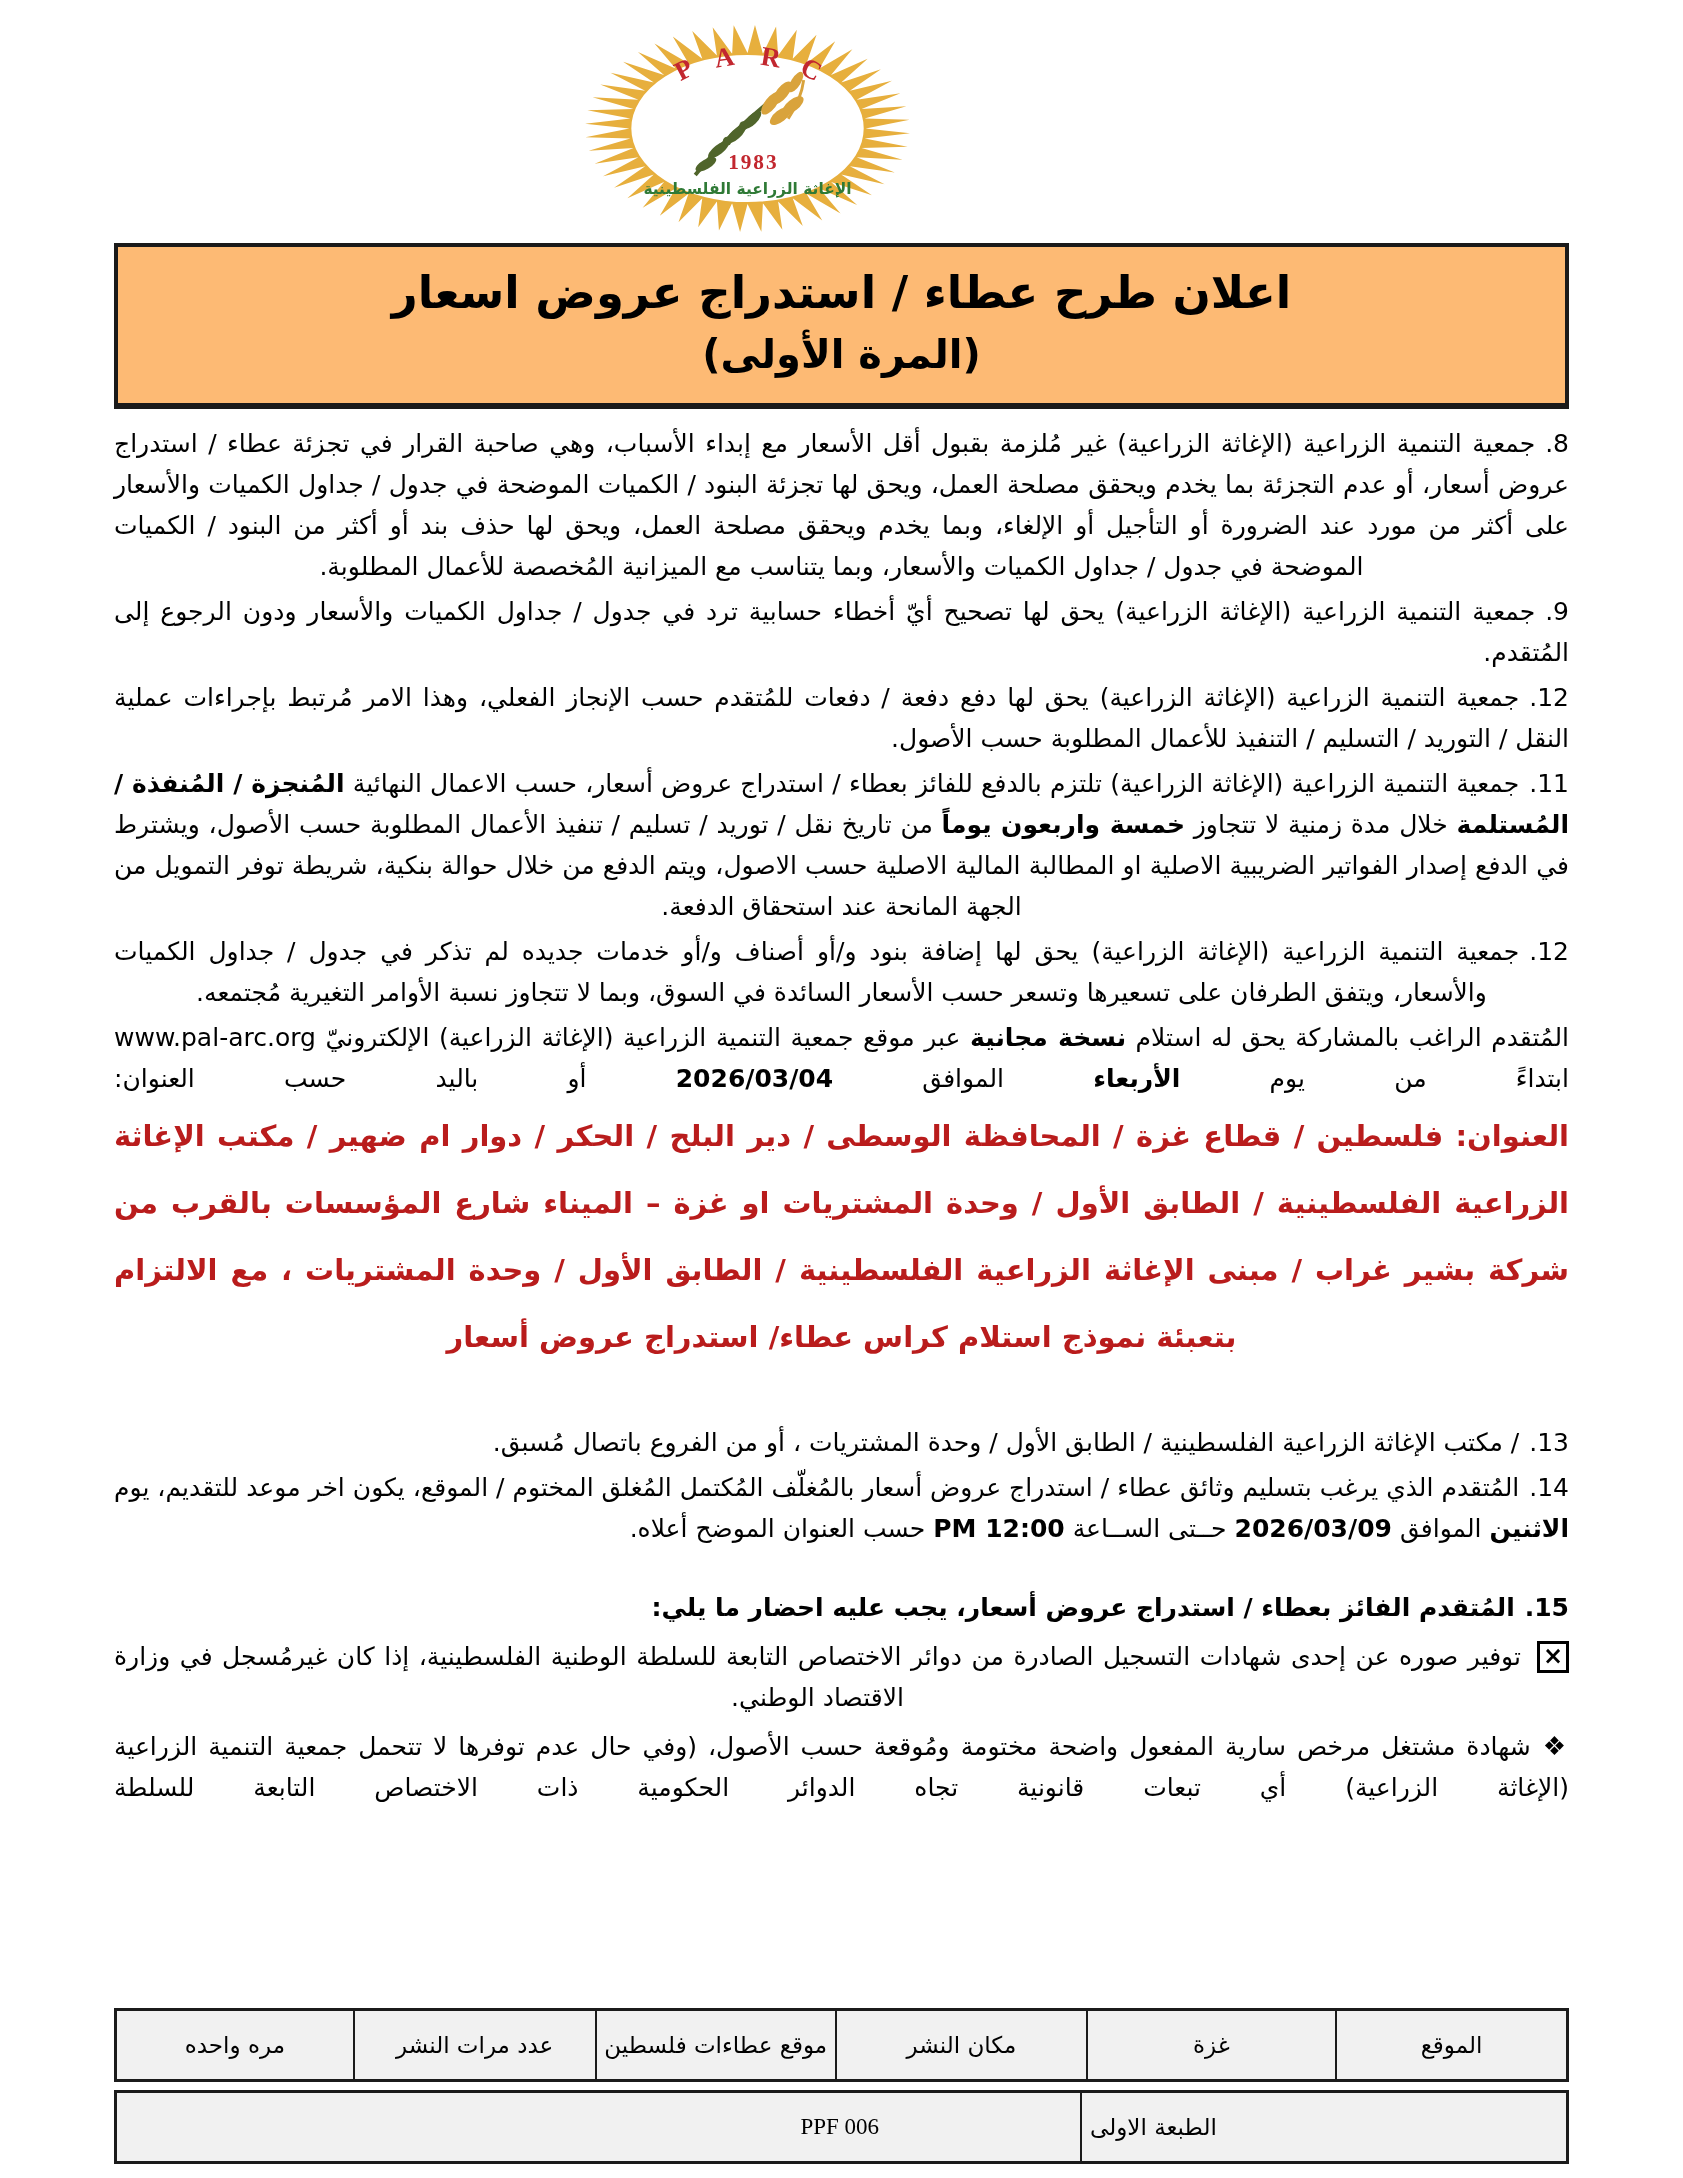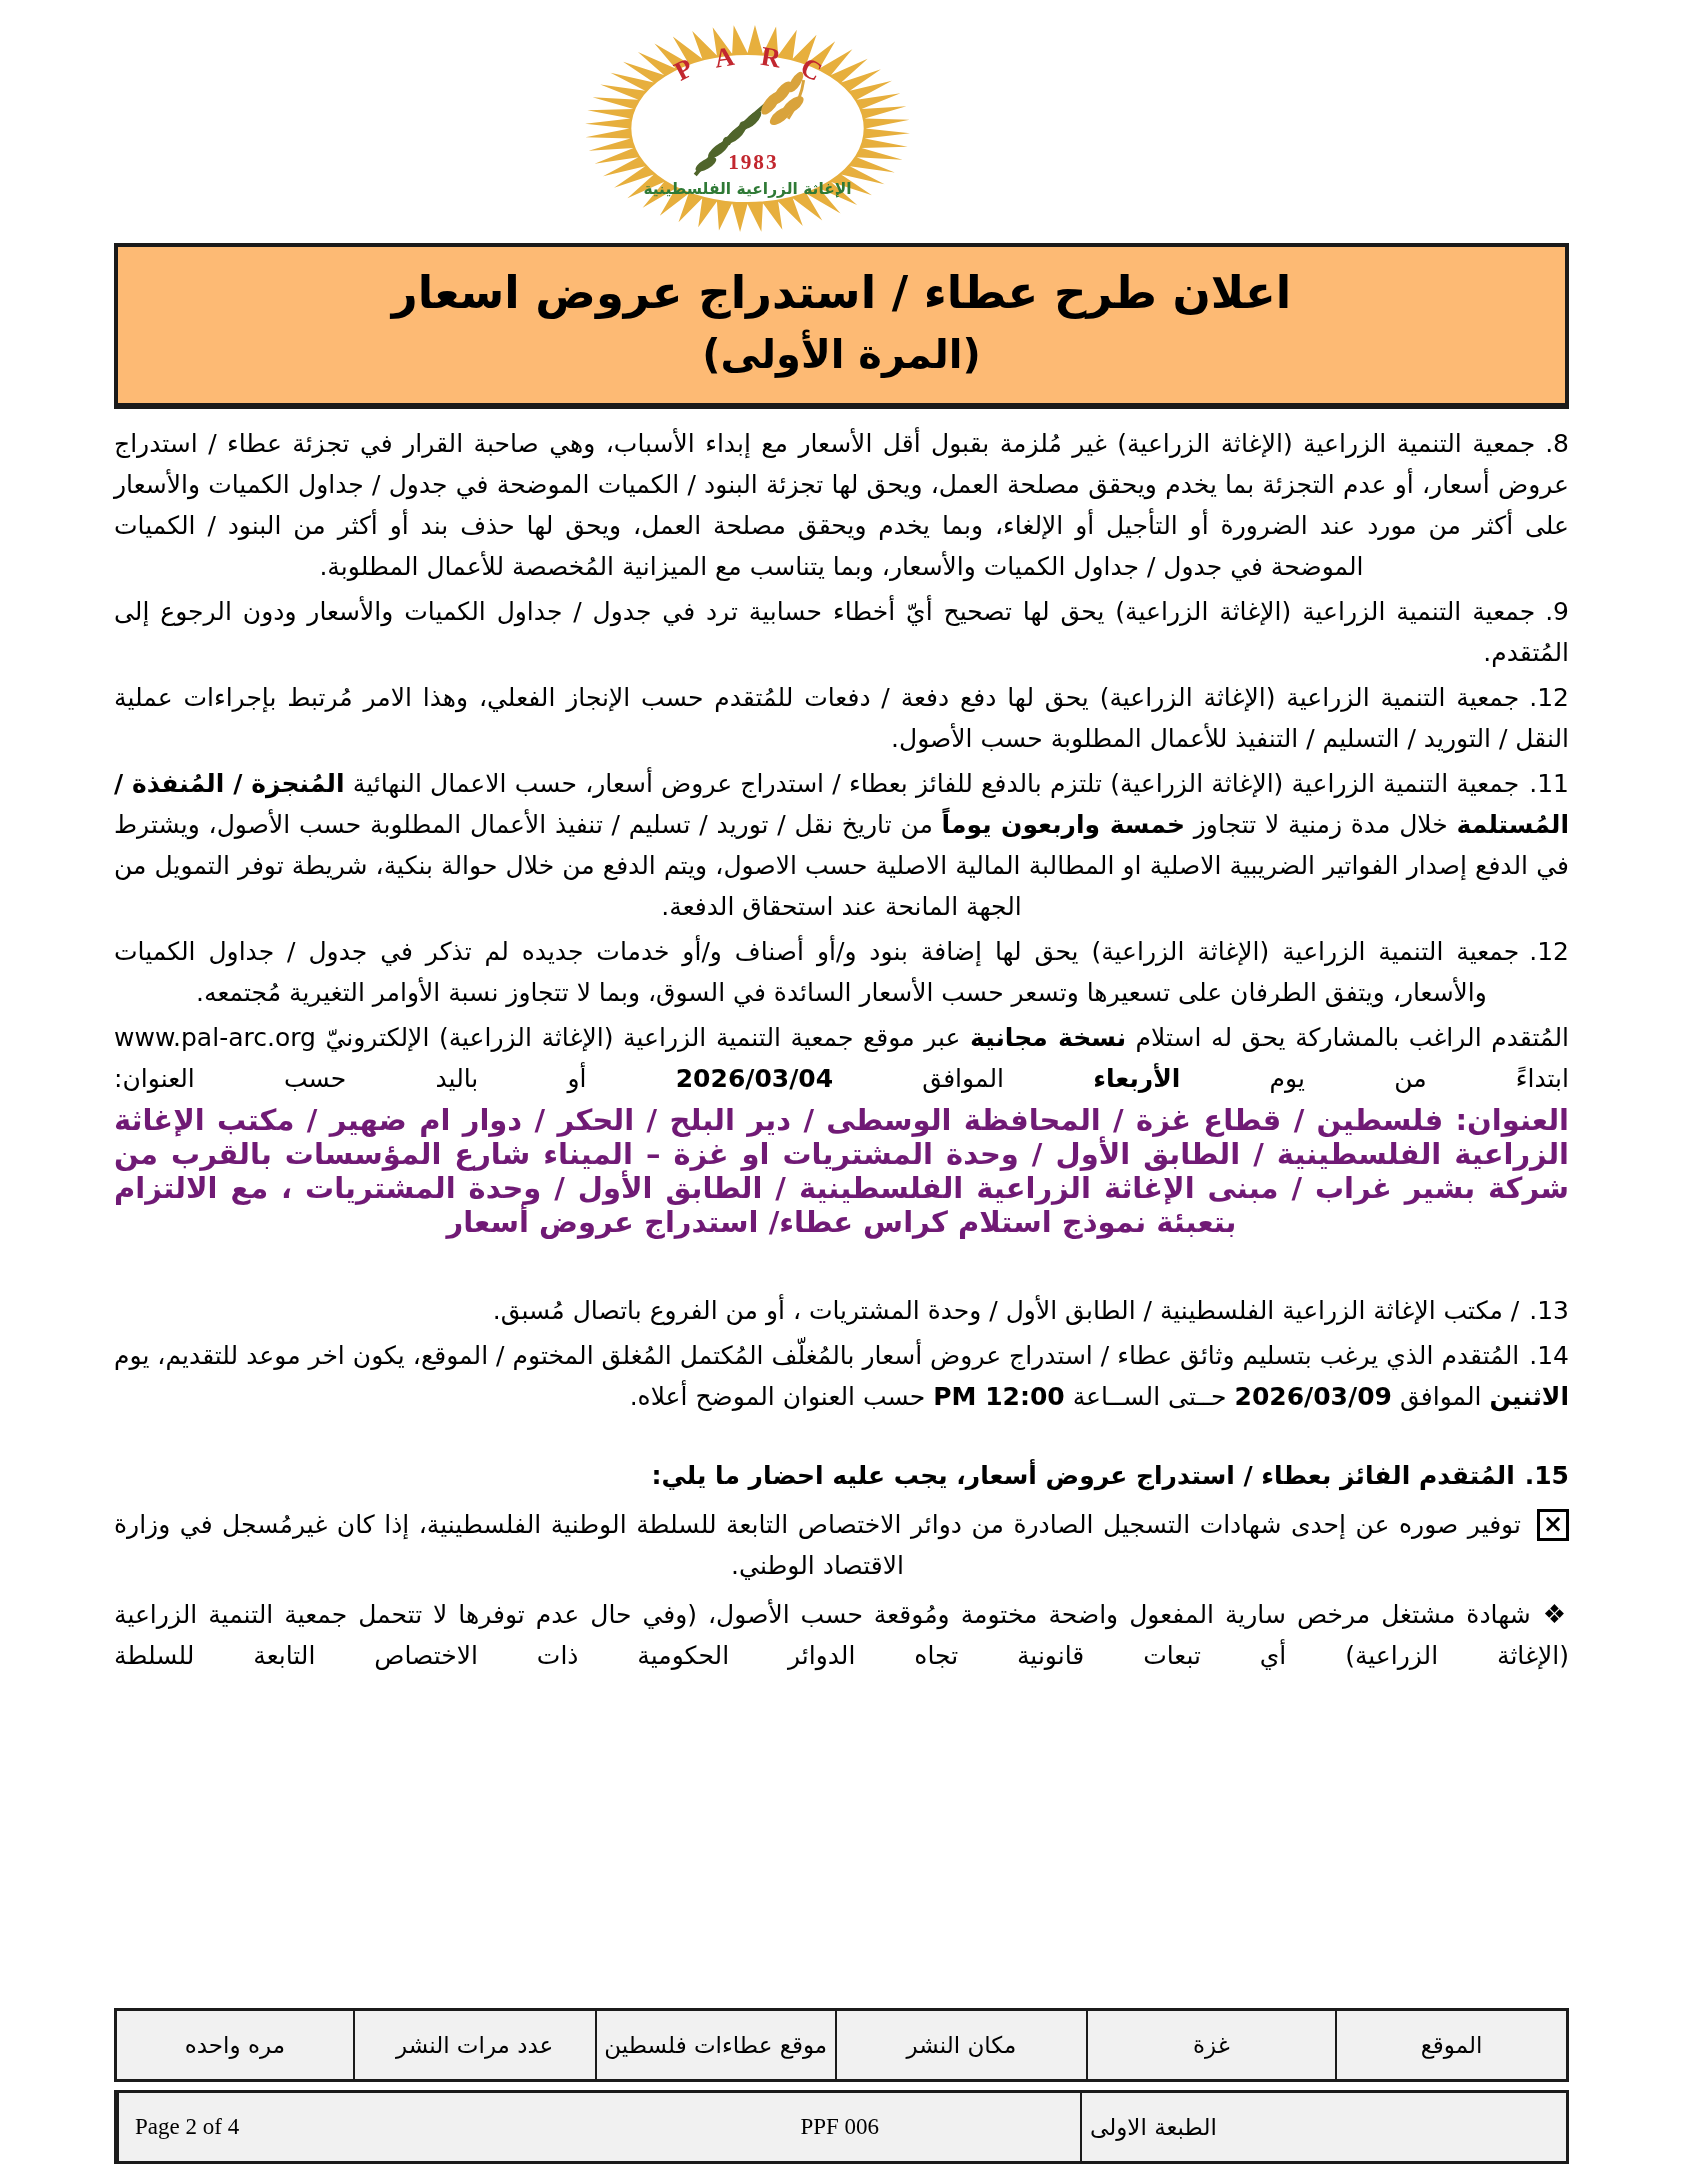--- a/index.html
+++ b/index.html
@@ -28,21 +28,21 @@
     font-family:"DejaVu Sans",sans-serif;font-size:25px;line-height:41px;
     flex:1 1 auto;
   }
   .content p{margin:0 0 4px;}
   .num{white-space:nowrap;padding-inline-end:10px;}
   b{font-weight:bold;}
   .last-center{text-align-last:center;}
   .last-justify{text-align-last:justify;}
   .free-copy{margin-top:6px;}
   .red-block{
-    color:#701a75;font-weight:bold;font-size:29px;line-height:34px;
+    color:#b91c1c;font-weight:bold;font-size:29px;line-height:67px;
     text-align:justify;text-align-last:center;margin:2px 0 0;
   }
   .item-13{margin-top:51px !important;}
   .item-15{margin-top:38px !important;font-weight:bold;margin-bottom:8px !important;}
   .bullet-row{display:flex;gap:16px;align-items:flex-start;margin:0 0 8px;}
   .cbx{
     flex:0 0 auto;display:inline-block;width:26px;height:26px;border:3px solid #000;
     line-height:24px;text-align:center;font-weight:bold;font-size:24px;margin-top:5px;
     font-family:"DejaVu Sans",sans-serif;
   }
@@ -141,18 +141,17 @@
       <div class="fcell">الموقع</div>
       <div class="fcell">غزة</div>
       <div class="fcell">مكان النشر</div>
       <div class="fcell">موقع عطاءات فلسطين</div>
       <div class="fcell">عدد مرات النشر</div>
       <div class="fcell">مره واحده</div>
     </div>
     <div class="ftable row2">
       <div class="fcell edition">الطبعة الاولى</div>
       <div class="fcell latin">PPF 006</div>
-      <div class="fcell latin pagenum">Page 2 of 4</div>
     </div>
   </div>
 
 </div>
 
 
 </body></html>

